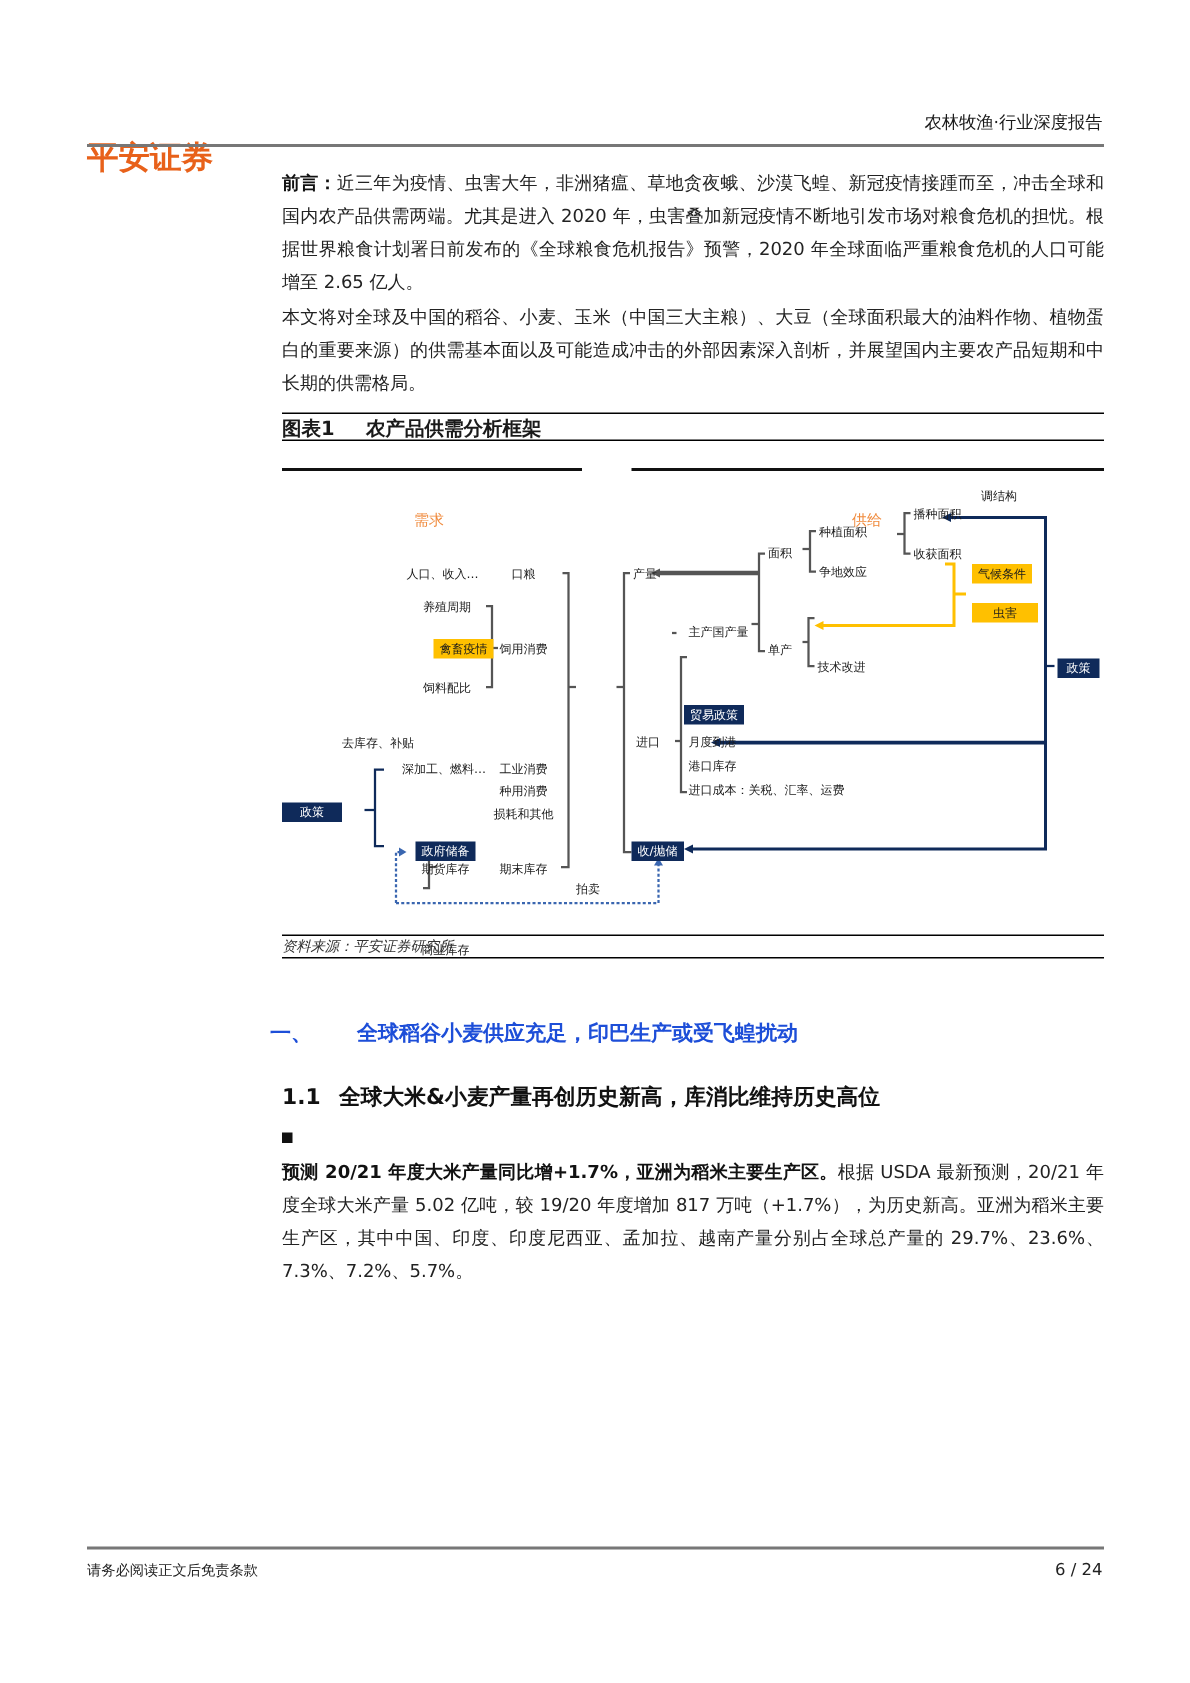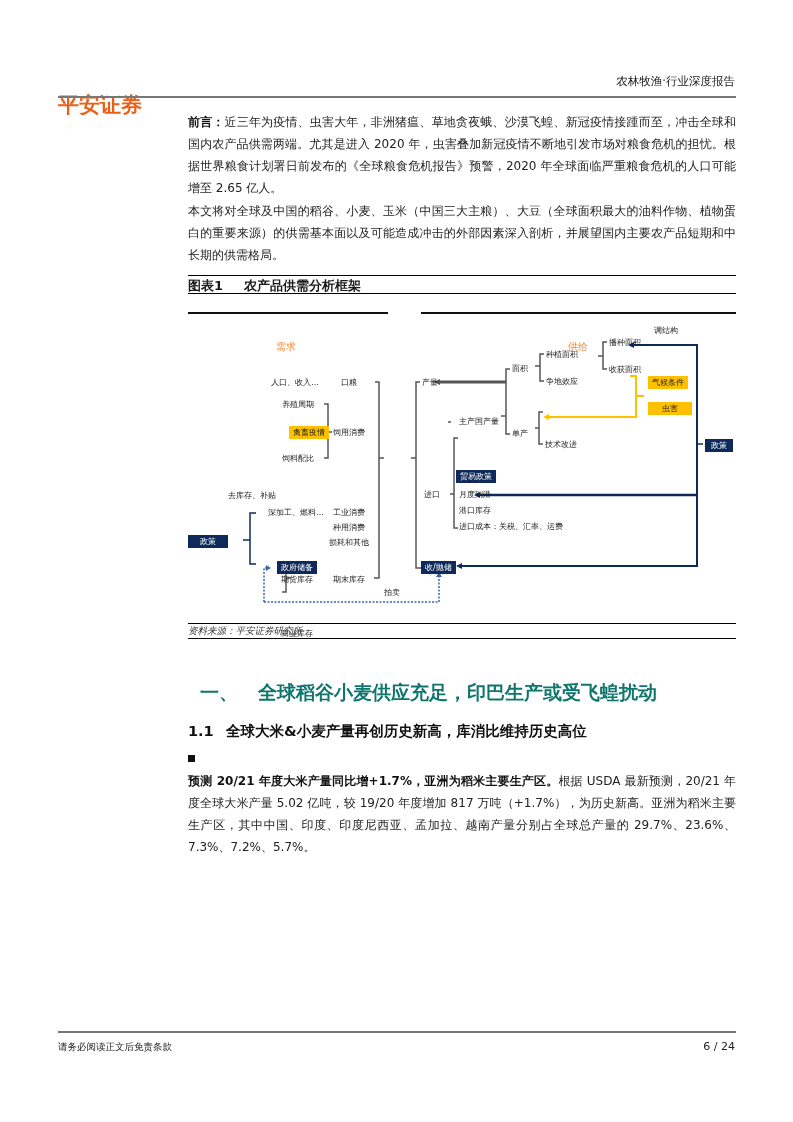--- a/index.html
+++ b/index.html
@@ -17,21 +17,21 @@
   .band-label { font-size:10px; color:#f08a3c; top:296px;margin-top:44px; }
   .band-line { height:1.5px; background:#111; top:312px; }
   .diag { left:188px; top:318px; width:548px; height:290px; }
   .diag svg { position:absolute; left:0; top:0; }
   .n { position:absolute; font-size:8px; color:#1a1a1a; white-space:nowrap; line-height:11px; }
   .box-navy { background:#0f2a5a; color:#fff; padding:1px 4px; }
   .box-yellow { background:#ffc000; color:#1a1a1a; padding:1px 4px; }
   .src-top { left:188px; top:623px; width:548px; height:1px; background:#000; }
   .src { left:188px; top:625px; font-size:9.5px; font-style:italic; color:#333; }
   .src-bot { left:188px; top:638px; width:548px; height:1px; background:#000; }
-  .h1 { left:200px; top:680px; font-size:19px; font-weight:bold; color:#0f766e; }
+  .h1 { left:180px; top:680px; font-size:14px; font-weight:bold; color:#1d4ed8; }
   .h1 .idx { display:inline-block; width:58px; }
   .h2 { left:188px; top:722px; font-size:14.5px; font-weight:bold; color:#111; }
   .h2 .idx { display:inline-block; width:38px; }
   .bullet { left:188px; top:752px; font-size:12px; font-weight:bold; color:#111; }
   .bullet .sq { display:inline-block; width:7px; height:7px; background:#111; margin-right:16px; vertical-align:1px; }
   .ftr-rule { left:58px; top:1031px; width:678px; height:1.5px; background:#777; }
   .ftr-left { left:58px; top:1041px; font-size:9.5px; color:#222; }
   .ftr-right { right:58px; top:1040px; font-size:11px; color:#222; }
 </style>
 </head>

